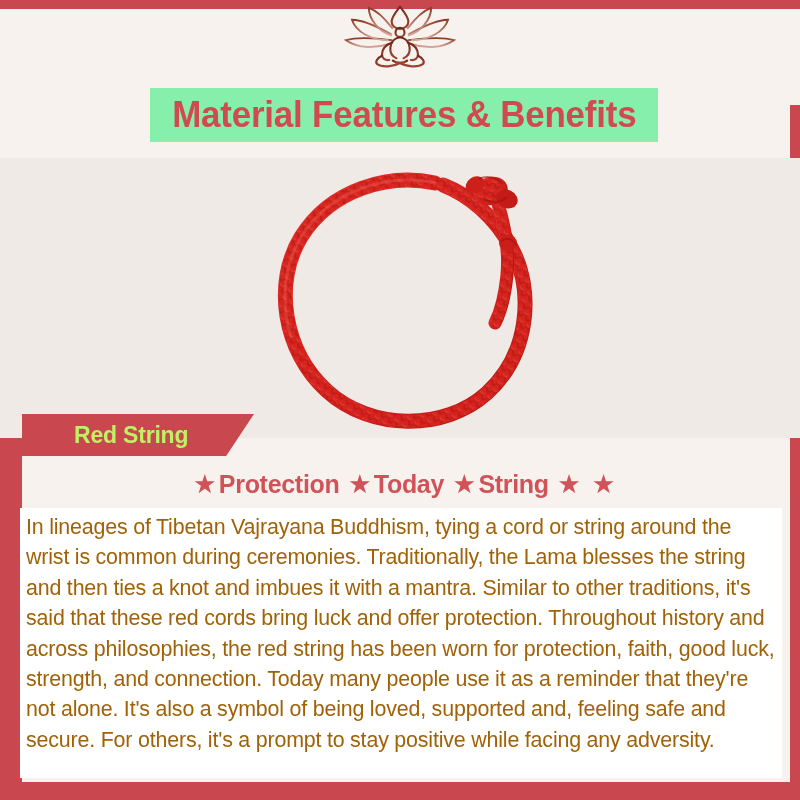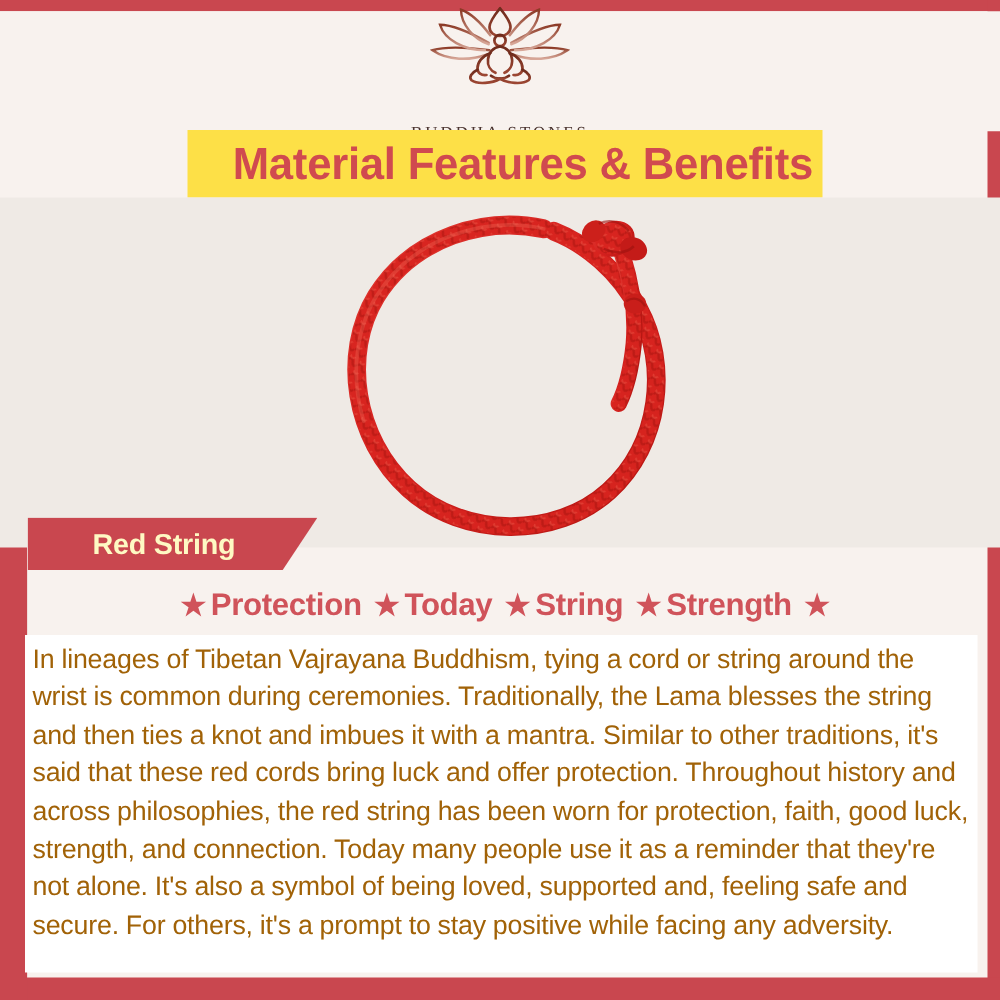--- a/index.html
+++ b/index.html
@@ -56,24 +56,24 @@
     font-family:"Liberation Serif", serif;
     font-size:13.5px;
     letter-spacing:2.4px;
     color:#4b3530;
     margin-top:2px;
     white-space:nowrap;
   }
 
   
   .title-banner {
-    position:absolute; left:150px; top:104px;
+    position:absolute; left:150px; top:88px;
     width:508px; height:54px;
-    background:#fde047;
-    display:flex; align-items:center; justify-content:flex-end;
+    background:#86efac;
+    display:flex; align-items:center; justify-content:center;
   }
   .title-text {
     font-size:36px;
     font-weight:bold;
     color:#d04a4f;
     letter-spacing:-0.2px;
     white-space:nowrap;
     transform:scaleX(0.97);
   }
 
@@ -91,21 +91,21 @@
 
   
   .redstring-banner {
     position:absolute; left:22px; top:414px;
     width:232px; height:42px;
     background:#c9474f;
     clip-path: polygon(0 0, 100% 0, 88% 100%, 0 100%);
     display:flex; align-items:center;
   }
   .redstring-label {
-    color:#fef9c3;
+    color:#bef264;
     font-size:23px;
     font-weight:bold;
     margin-left:52px;
     white-space:nowrap;
     letter-spacing:-0.2px;
   }
 
   
   .benefits-row {
     position:absolute; left:22px; top:462px;
@@ -273,21 +273,20 @@
     <span class="benefit">
       <span class="star">★</span>
       <span>Today</span>
     </span>
     <span class="benefit">
       <span class="star">★</span>
       <span>String</span>
     </span>
     <span class="benefit">
       <span class="star">★</span>
-      <span>Strength</span>
     </span>
     <span class="benefit">
       <span class="star">★</span>
     </span>
   </div>
 
   <div class="body-panel">
     <p class="body-text">In lineages of Tibetan Vajrayana Buddhism, tying a cord or string around the wrist is common during ceremonies. Traditionally, the Lama blesses the string and then ties a knot and imbues it with a mantra. Similar to other traditions, it's said that these red cords bring luck and offer protection. Throughout history and across philosophies, the red string has been worn for protection, faith, good luck, strength, and connection. Today many people use it as a reminder that they're not alone. It's also a symbol of being loved, supported and, feeling safe and secure. For others, it's a prompt to stay positive while facing any adversity.</p>
   </div>
 

